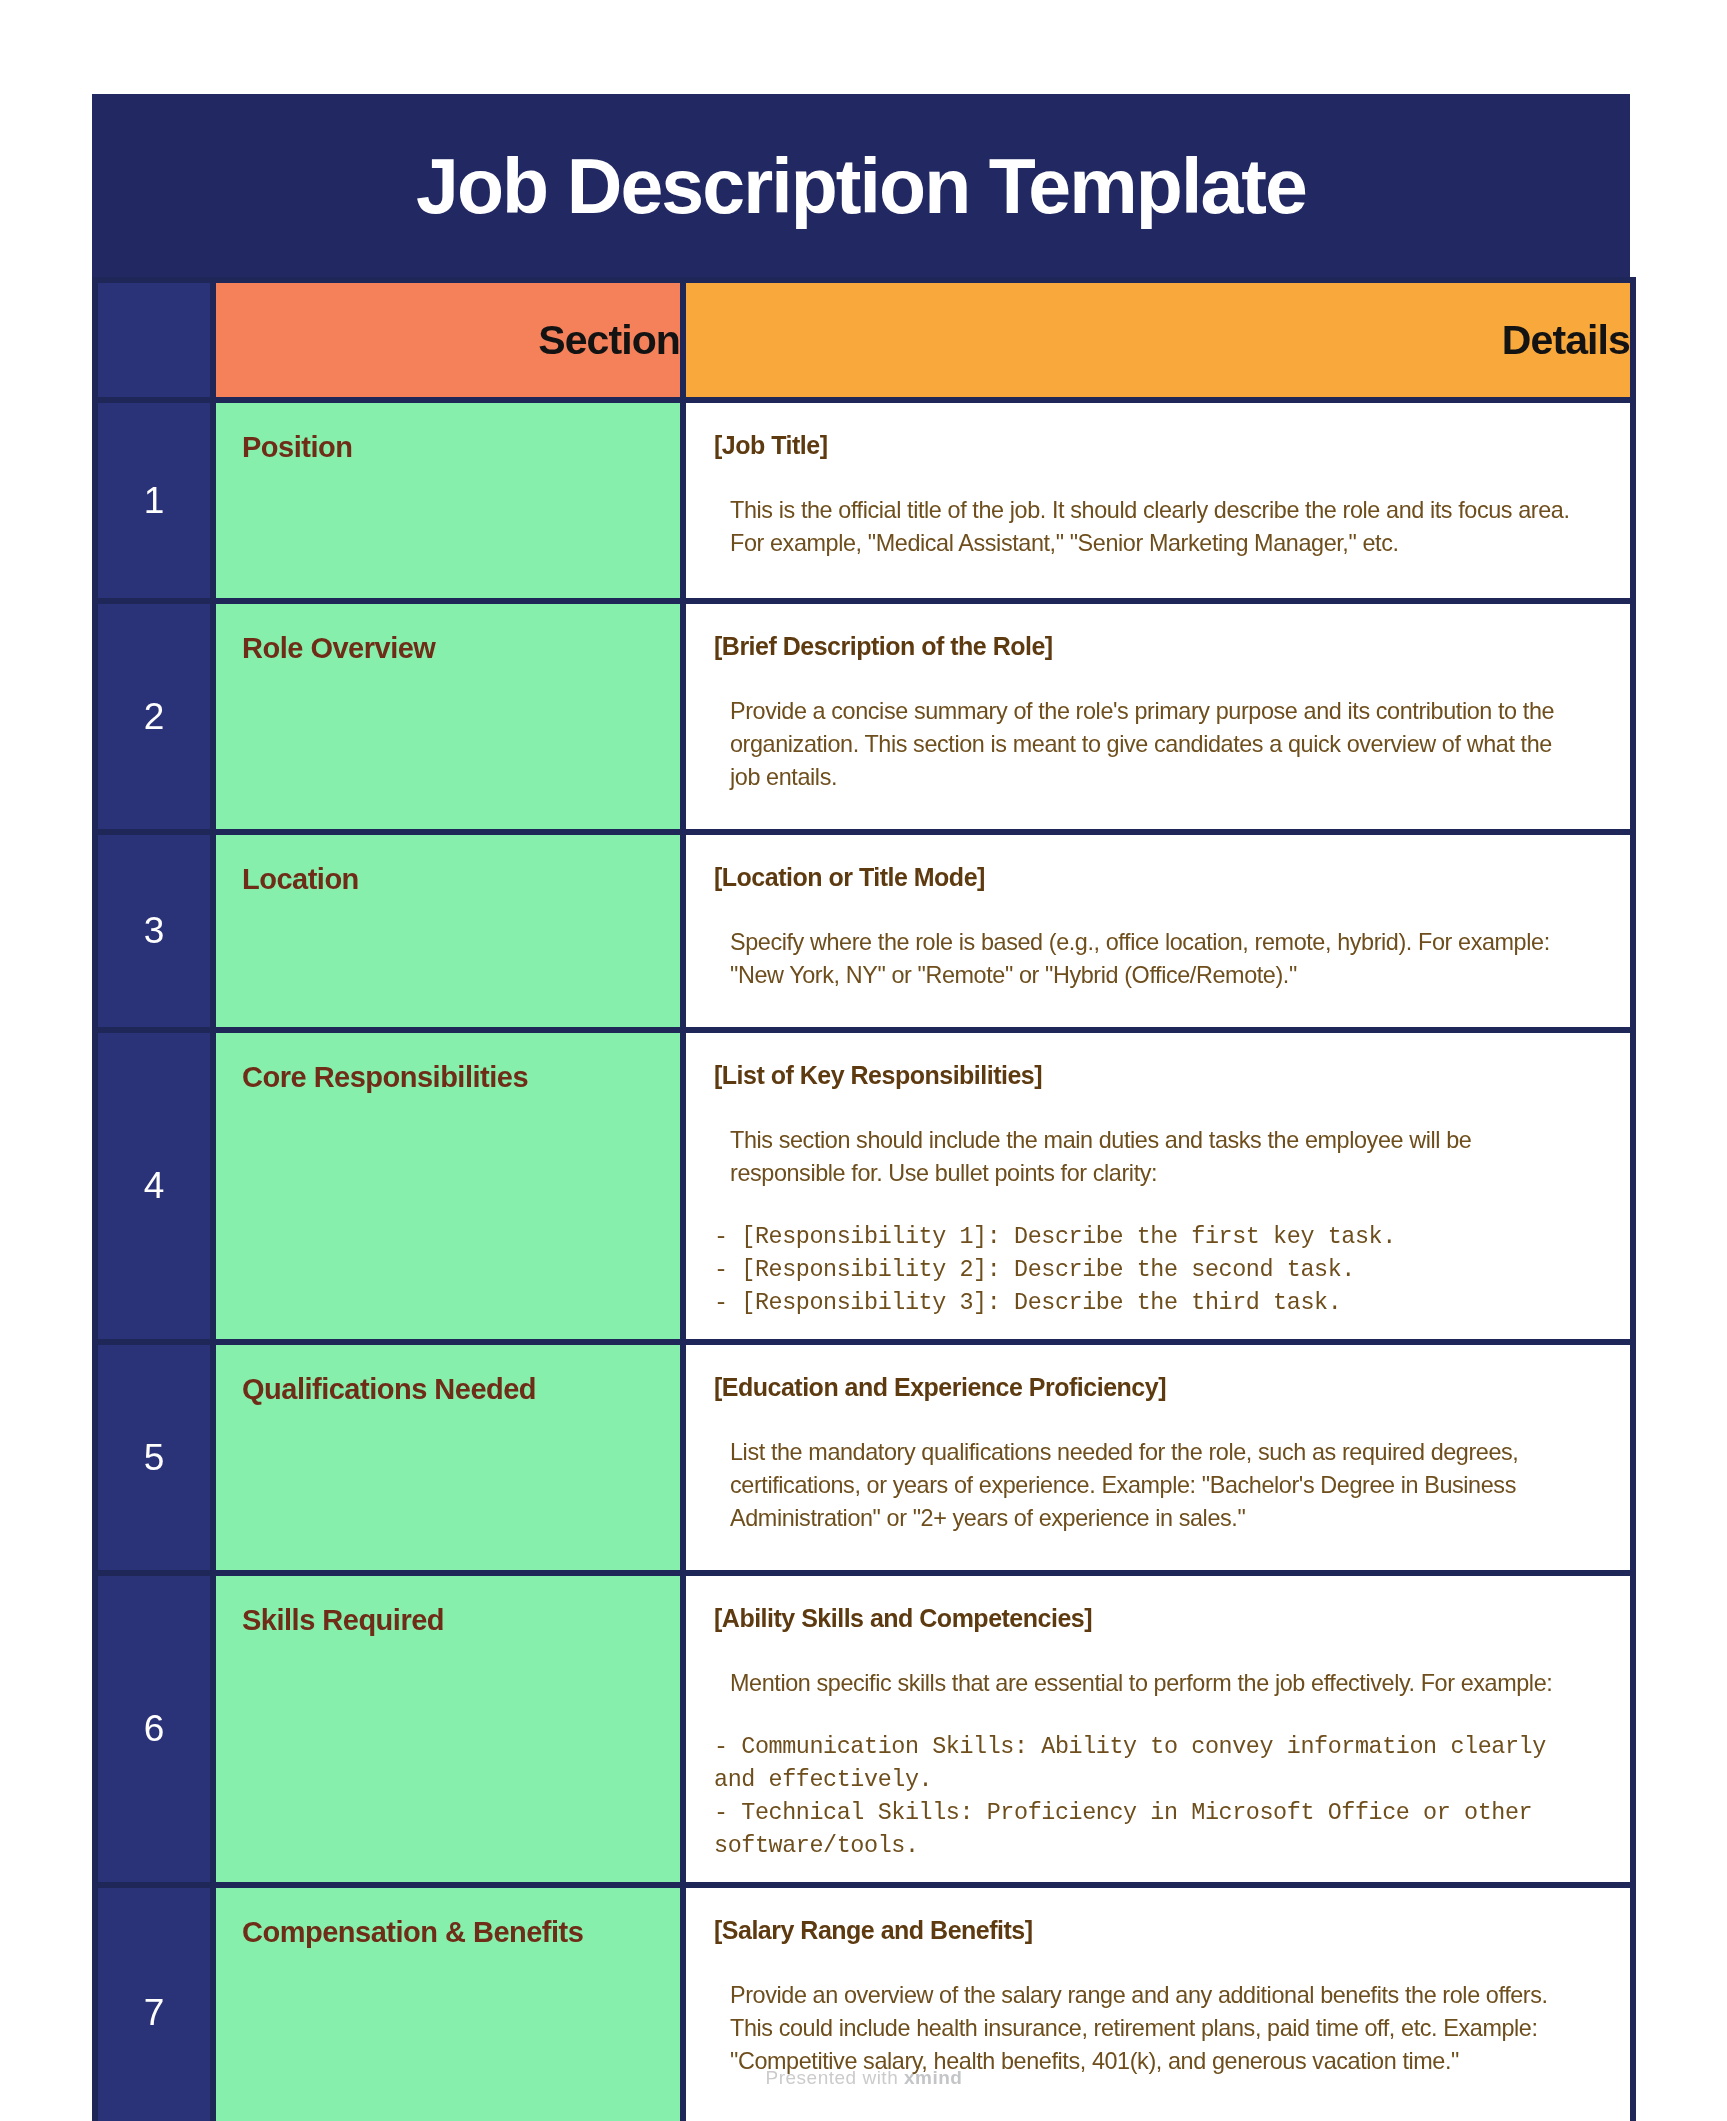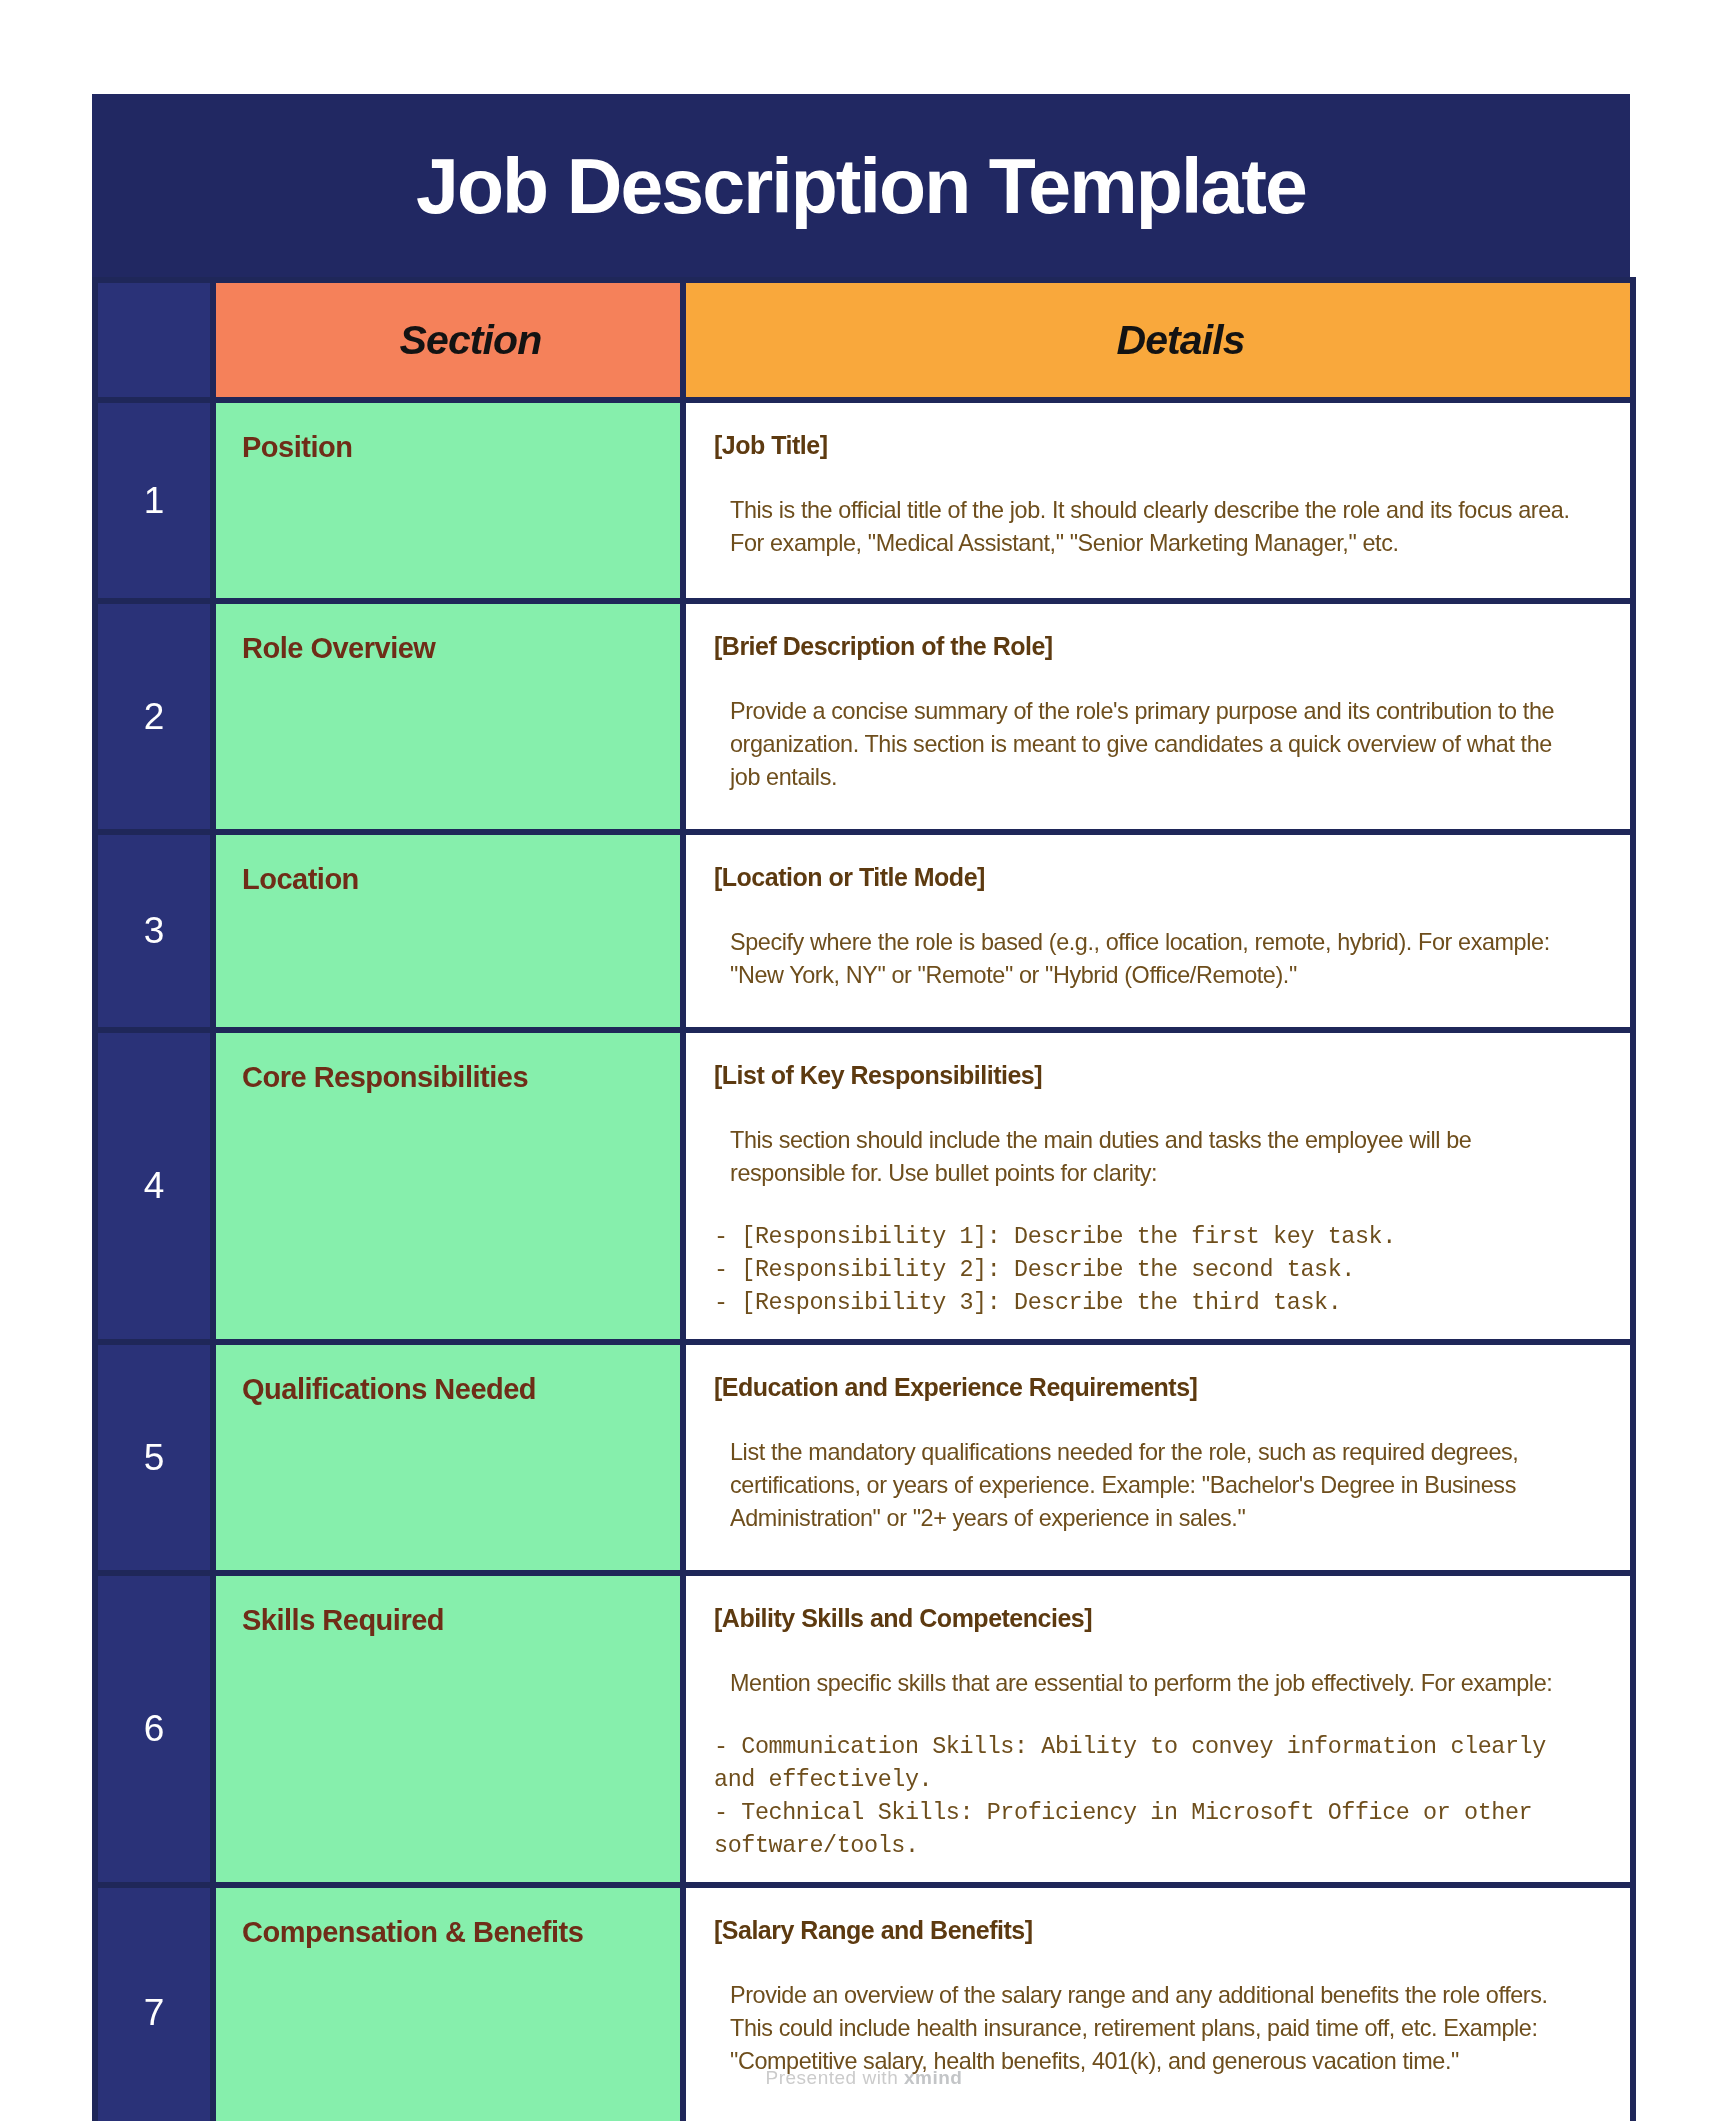--- a/index.html
+++ b/index.html
@@ -21,21 +21,21 @@
     margin:5px;color:#ffffff;font-size:77px;font-weight:800;letter-spacing:-1.9px;
   }
   table.jd{
     position:absolute;left:92px;top:277px;width:1538px;
     border-collapse:collapse;table-layout:fixed;
   }
   table.jd, table.jd th, table.jd td{border:6.6px solid var(--border-c);}
   thead tr{height:120px;}
   th{
     font-size:41px;font-weight:800;color:var(--header-text);
-    text-align:center;padding:0 0 0 45px;letter-spacing:-0.9px;font-style:italic;
+    text-align:right;padding:0 0 0 45px;letter-spacing:-0.9px;
   }
   th.corner{background:var(--numcell-bg);}
   th.section-h{background:var(--orange);}
   th.details-h{background:var(--yellow);}
   td.num{
     background:var(--numcell-bg);color:#ffffff;text-align:center;
     vertical-align:middle;font-size:37px;font-weight:400;
   }
   td.section{vertical-align:top;background:#86efac;padding:28px 19px 19px 26px;}
   .section-title{
@@ -144,21 +144,21 @@
           </div>
     </td>
   </tr>
 
   <tr>
     <td class="num">5</td>
     <td class="section">
       <div class="section-title">Qualifications Needed</div>
     </td>
     <td class="details">
-      <div class="details-heading">[Education and Experience Requirements]</div>
+      <div class="details-heading">[Education and Experience Proficiency]</div>
       <div>
             <p class="details-para">List the mandatory qualifications needed for the role, such as required degrees, certifications, or years of experience. Example: "Bachelor's Degree in Business Administration" or "2+ years of experience in sales."</p>
           </div>
     </td>
   </tr>
 
   <tr>
     <td class="num">6</td>
     <td class="section">
       <div class="section-title">Skills Required</div>

